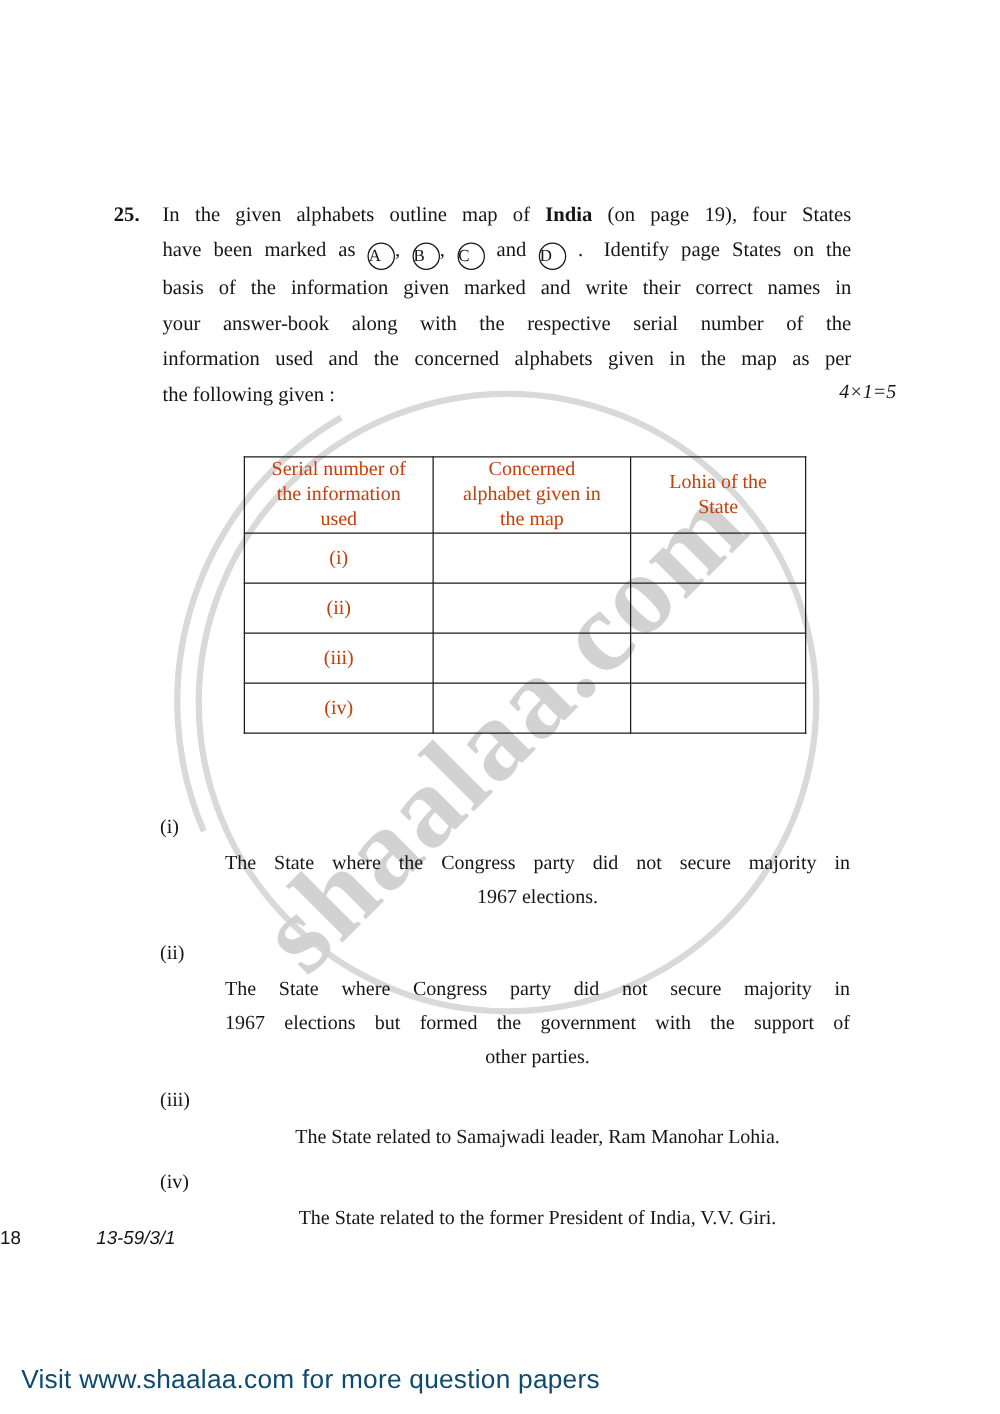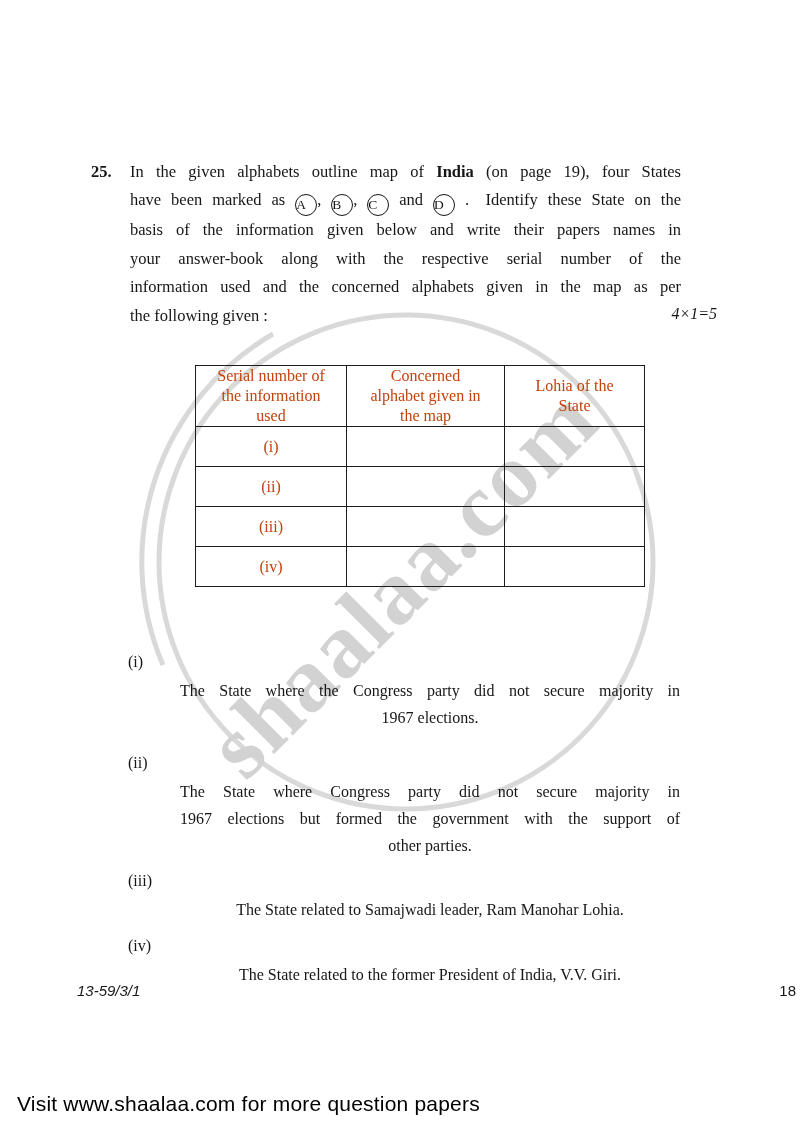--- a/index.html
+++ b/index.html
@@ -35,40 +35,40 @@
   table.fmt th { height:60px; line-height:20px; }
   table.fmt td { height:39px; }
   .hl { display:block; }
 
   .item   { position:absolute; z-index:1; left:128px; width:553px; font-size:16px; }
   .ilabel { position:absolute; left:0; top:0; line-height:27px; }
   .ibody  { position:absolute; left:52px; top:0; width:500px;margin-top:29px; }
   .ibody .jl, .ibody .ll { line-height:27px;text-align:center; }
 
   .code   { left:77px; top:982px; font-size:15px; line-height:18px;font-style:italic; }
-  .pageno { left:0; top:982px; width:796px; text-align:right; font-size:15px; line-height:18px; }
-  .visit  { left:17px; top:1092px; font-size:21px; line-height:24px; color:#000000; letter-spacing:0.2px; }
+  .pageno { left:0; top:982px; width:796px; text-align:left; font-size:15px; line-height:18px; }
+  .visit  { left:17px; top:1092px; font-size:21px; line-height:24px; color:#0c4a6e; letter-spacing:0.2px; }
 </style>
 </head>
 <body>
 
 <div class="page">
 
   <svg class="wm" width="800" height="1131" viewBox="0 0 800 1131">
     <circle cx="406" cy="562" r="247" fill="none" stroke="#d9d9d9" stroke-width="5"></circle>
     <path d="M 273 334 A 263 263 0 0 0 163 665" fill="none" stroke="#d9d9d9" stroke-width="5"></path>
     <text transform="translate(424,604) rotate(-45)" text-anchor="middle" font-family="Liberation Serif, serif" font-size="92" font-weight="bold" fill="#d2d2d2" letter-spacing="2">shaalaa.com</text>
   </svg>
 
   <div class="ct qnum serif">25.</div>
 
   <div class="ct qtext serif">
     <div class="jl"><span>In the given alphabets outline map of </span><b>India</b><span> (on page 19), four States</span></div>
-    <div class="jl"><span>have been marked as </span><span class="circ">A</span><span>, </span><span class="circ">B</span><span>, </span><span class="circ">C</span><span> and </span><span class="circ">D</span><span> . Identify these State on the</span></div>
-    <div class="jl">basis of the information given below and write their papers names in</div>
+    <div class="jl"><span>have been marked as </span><span class="circ">A</span><span>, </span><span class="circ">B</span><span>, </span><span class="circ">C</span><span> and </span><span class="circ">D</span><span> . Identify page States on the</span></div>
+    <div class="jl">basis of the information given marked and write their correct names in</div>
     <div class="jl">your answer-book along with the respective serial number of the</div>
     <div class="jl">information used and the concerned alphabets given in the map as per</div>
     <div class="ll">the following given :</div>
   </div>
 
   <div class="ct marks serif">4×1=5</div>
 
   <table class="fmt">
     <colgroup>
       <col style="width:151px">

